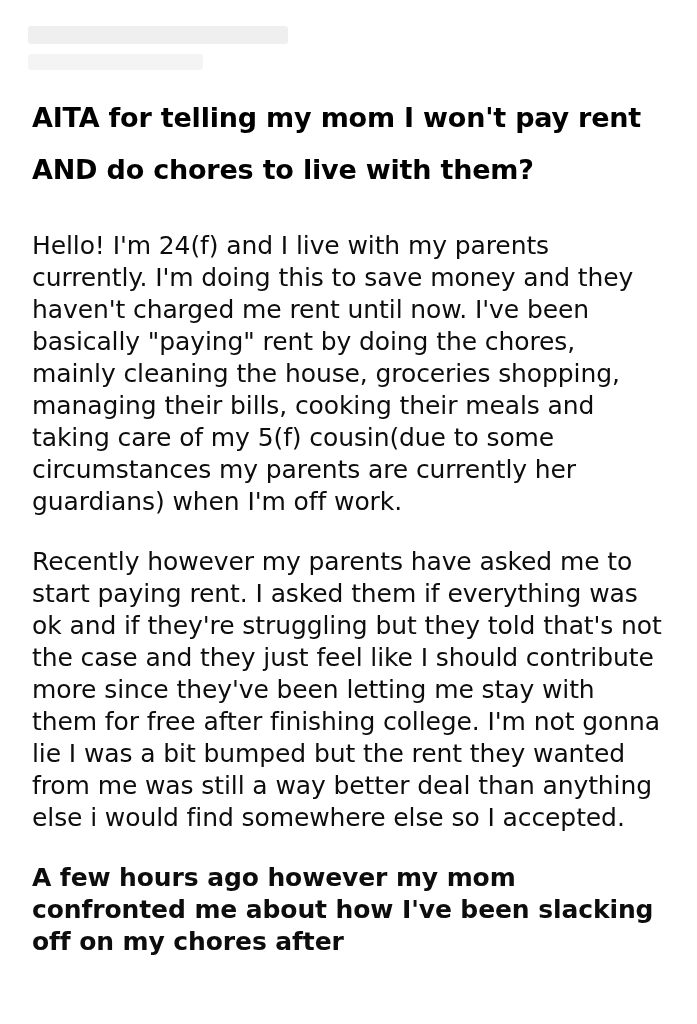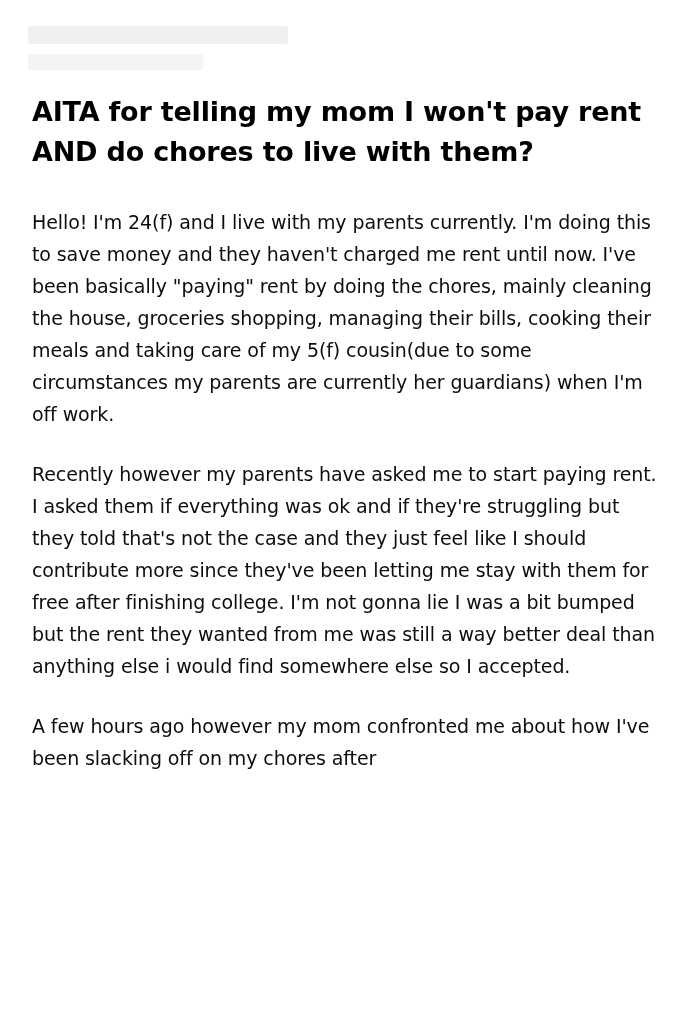--- a/index.html
+++ b/index.html
@@ -53,35 +53,36 @@
   .content {
     position: absolute;
     left: 0;
     top: 92px;
     width: 697px;
     padding: 0 32px;
     box-sizing: border-box;
   }
   .post-title {
     font-size: 27px;
-    line-height: 40px;
+    line-height: 52px;
     font-weight: bold;
     letter-spacing: -0.2px;
     margin: 0 0 34px 0;
     color: #000000;
   }
   .post-body p {
-    font-size: 19px;
+    font-size: 25px;
     line-height: 32px;
     margin: 0 0 28px 0;
     color: #0d0d0d;
     letter-spacing: -0.1px;
   }
   .post-body p:last-child {
     margin-bottom: 16px;
+    font-weight: bold;
   }
 </style>
 </head>
 <body>
 
 <div class="page">
 
   <div class="faded-strip">
     <div class="faded-line l1"></div>
     <div class="faded-line l2"></div>

